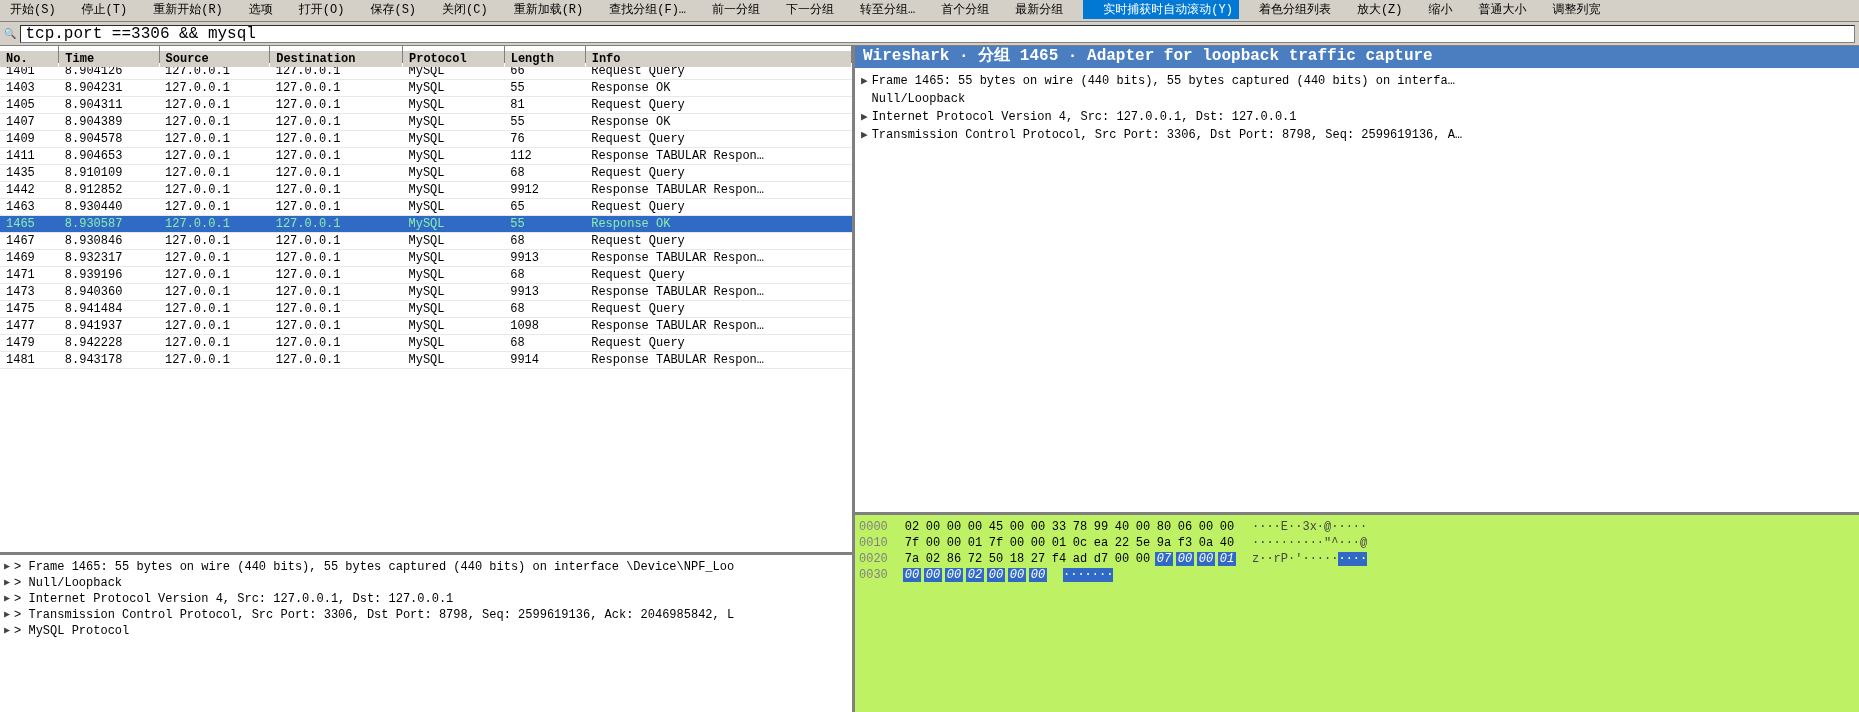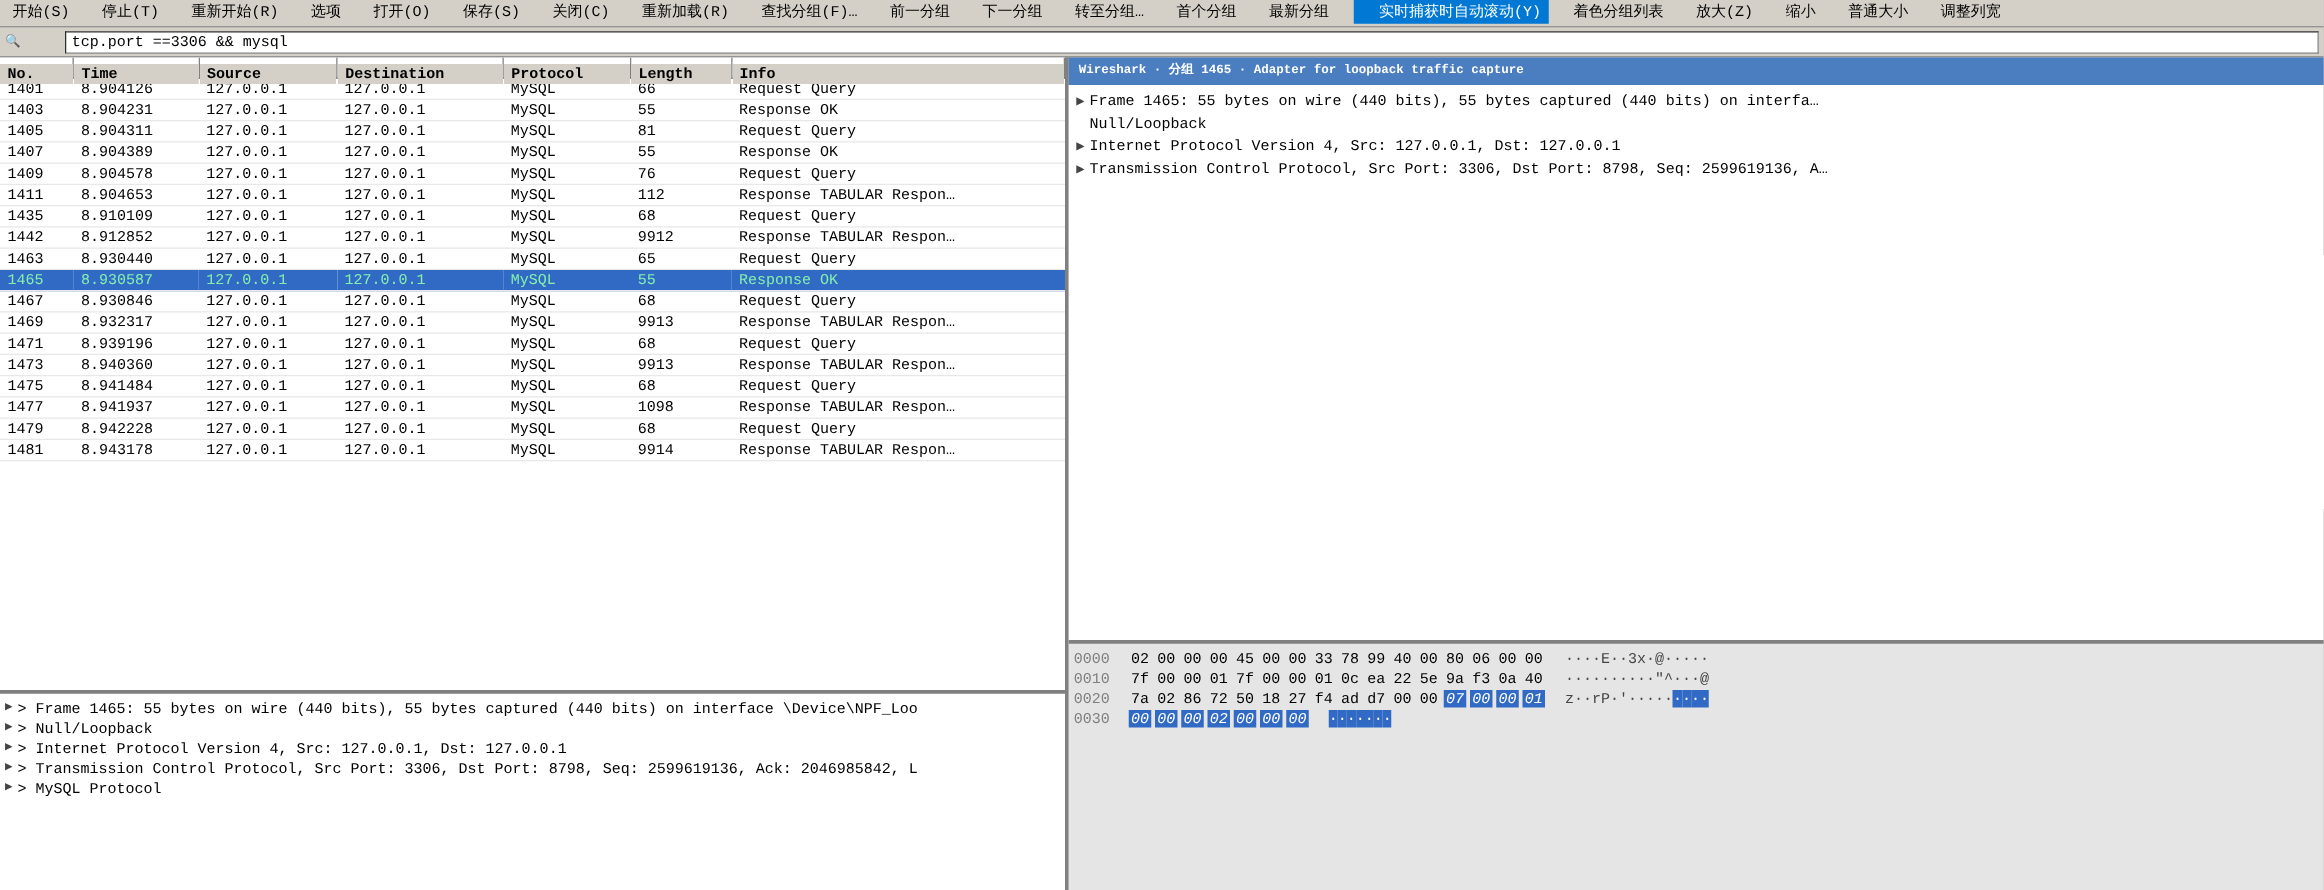--- a/index.html
+++ b/index.html
@@ -19,22 +19,22 @@
 
     
     .filter-bar {
       display: flex; align-items: center;
       background: #d4d0c8; border-bottom: 1px solid #808080;
       padding: 2px 4px; height: 24px;
     }
     .filter-icon { font-size: 10px; margin-right: 4px; color: #444; }
     .filter-input {
       flex: 1; height: 18px; border: 1px inset #808080;
-      background: #fff; font-family: 'Courier New', monospace; font-size: 12px;
-      padding: 0 4px; outline: none; margin-left: 32px;
+      background: #fff; font-family: 'Courier New', monospace; font-size: 16px;
+      padding: 0 4px; outline: none;
     }
 
     
     .main-layout {
       display: flex; height: calc(100vh - 46px);
     }
 
     
     .left-panel {
       width: 855px; display: flex; flex-direction: column;
@@ -74,38 +74,38 @@
 
     
     .right-panel {
       flex: 1; display: flex; flex-direction: column;
       background: #c0c0c0;
     }
 
     
     .right-title-bar {
       background: #4a7ec0; color: #fff; padding: 2px 8px;
-      font-size: 10px; font-weight: bold; height: 22px;
-      display: flex; align-items: flex-start;
+      font-size: 16px; font-weight: bold; height: 22px;
+      display: flex; align-items: flex-end;
     }
 
     
     .protocol-tree {
       flex: 1; background: #fff; overflow-y: auto;
       padding: 4px; font-family: 'Courier New', monospace; font-size: 12px;
     }
     .proto-row {
       padding: 2px 2px; cursor: pointer; display: flex; align-items: flex-start;
     }
     .proto-row.selected-proto { background: #316ac5; color: #fff; }
     .proto-expand { margin-right: 4px; color: #444; font-size: 11px; }
 
     
     .hex-panel {
-      height: 200px; background: #e5e5e5; border-top: 3px solid #808080;
+      height: 200px; background: #bef264; border-top: 3px solid #808080;
       overflow-y: auto; padding: 4px;
       font-family: 'Courier New', monospace; font-size: 12px;
     }
     .hex-row {
       display: flex; align-items: center; padding: 1px 0; gap: 8px;
     }
     .hex-offset { color: #808080; min-width: 36px; }
     .hex-bytes { display: flex; gap: 3px; flex-wrap: nowrap; }
     .hex-byte { min-width: 18px; text-align: center; }
     .hex-byte.highlighted { background: #316ac5; color: #fff; font-style: italic; }

